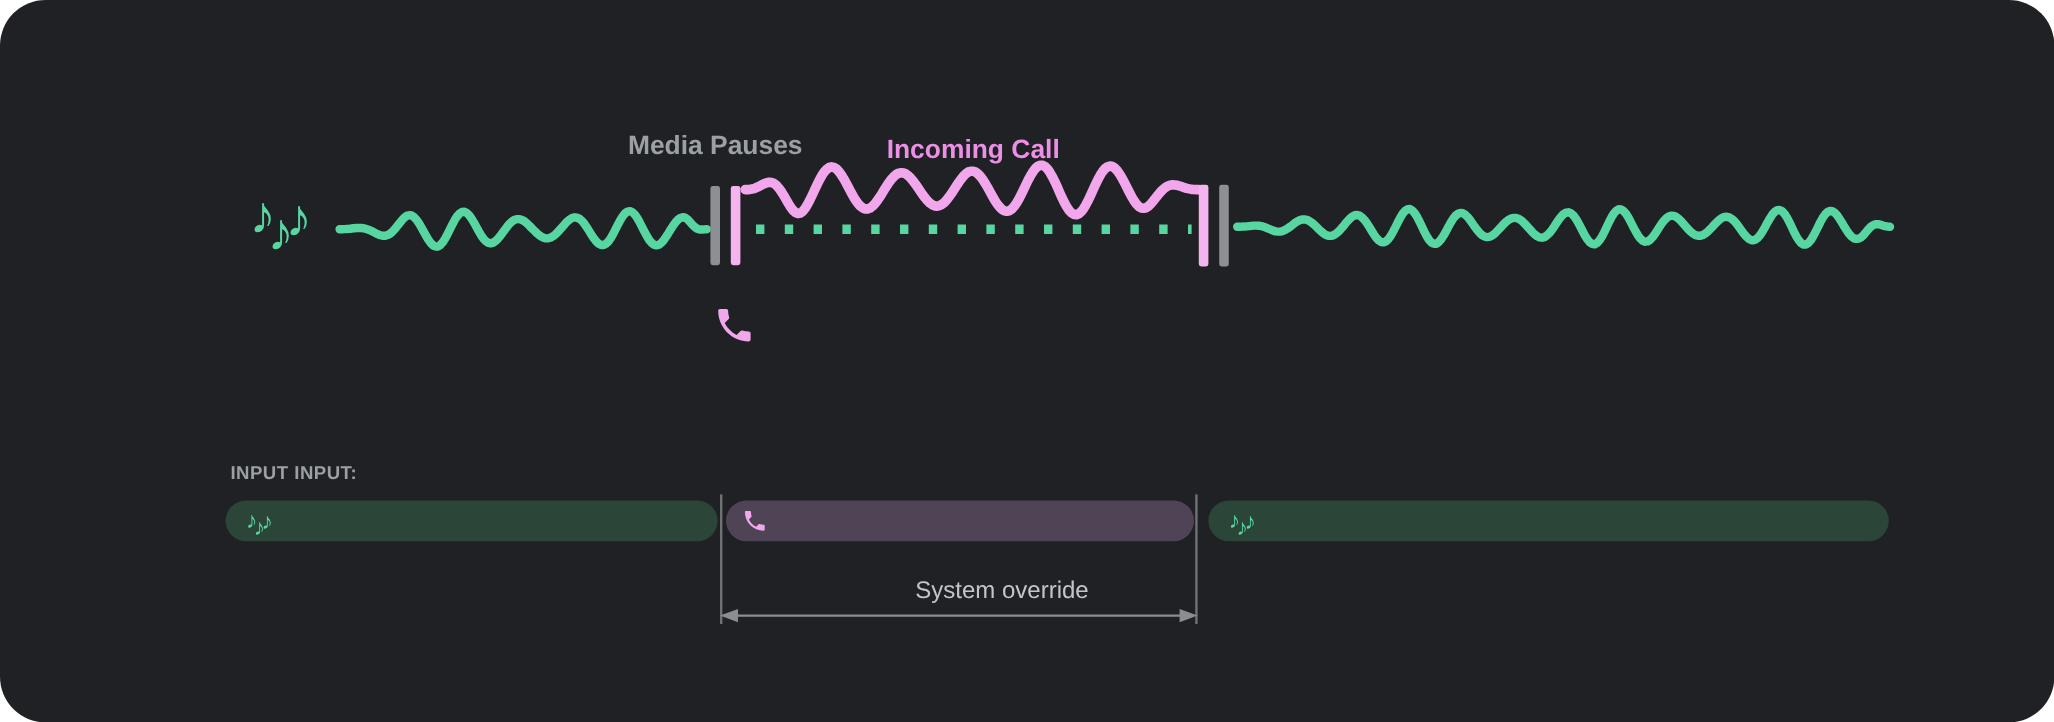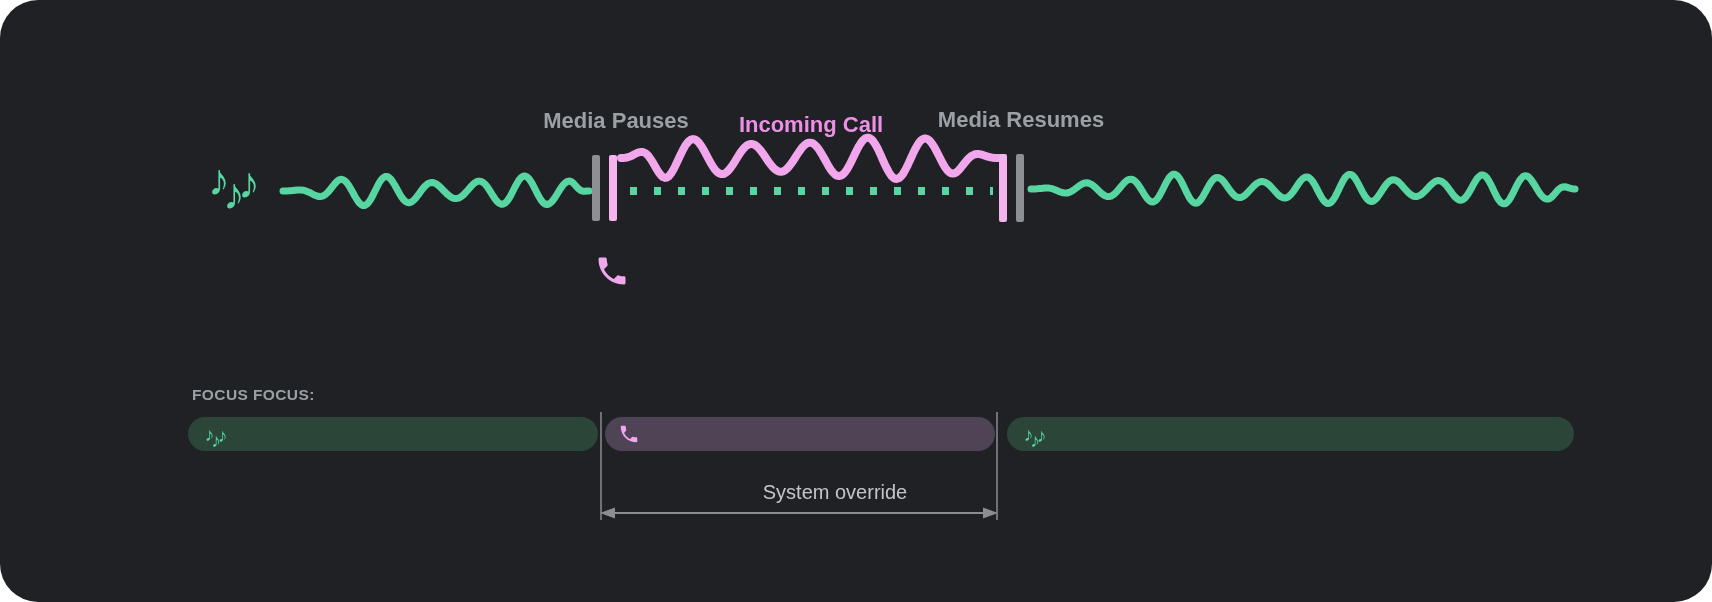--- a/index.html
+++ b/index.html
@@ -65,35 +65,34 @@
     <line class="dotted" x1="630" x2="993" y1="191" y2="191"></line>
     <path class="wave wave-pink" d="M621.0 158.0L623.0 158.0L625.0 157.8L627.0 157.5L629.0 156.9L631.0 156.1L633.0 155.1L635.0 154.0L637.0 153.0L639.0 152.3L641.0 151.9L643.0 152.1L645.0 152.9L647.0 154.4L649.0 156.7L651.0 159.5L653.0 162.7L655.0 166.2L657.0 169.6L659.0 172.8L661.0 175.4L663.0 177.1L665.0 177.9L667.0 177.5L669.0 176.1L671.0 173.6L673.0 170.3L675.0 166.5L677.0 162.3L679.0 158.0L681.0 153.7L683.0 149.7L685.0 146.1L687.0 143.2L689.0 141.0L691.0 139.6L693.0 139.1L695.0 139.5L697.0 140.7L699.0 142.8L701.0 145.5L703.0 148.7L705.0 152.3L707.0 156.1L709.0 159.9L711.0 163.5L713.0 166.8L715.0 169.6L717.0 171.8L719.0 173.3L721.0 174.1L723.0 174.1L725.0 173.4L727.0 171.9L729.0 169.9L731.0 167.3L733.0 164.4L735.0 161.3L737.0 158.0L739.0 154.8L741.0 151.8L743.0 149.2L745.0 147.0L747.0 145.3L749.0 144.3L751.0 143.9L753.0 144.2L755.0 145.0L757.0 146.5L759.0 148.5L761.0 150.9L763.0 153.6L765.0 156.5L767.0 159.5L769.0 162.4L771.0 165.0L773.0 167.4L775.0 169.3L777.0 170.7L779.0 171.6L781.0 171.8L783.0 171.3L785.0 170.3L787.0 168.7L789.0 166.5L791.0 163.9L793.0 161.1L795.0 158.0L797.0 154.9L799.0 151.9L801.0 149.1L803.0 146.6L805.0 144.7L807.0 143.3L809.0 142.7L811.0 142.7L813.0 143.4L815.0 144.9L817.0 147.0L819.0 149.6L821.0 152.8L823.0 156.2L825.0 159.8L827.0 163.4L829.0 166.9L831.0 170.0L833.0 172.5L835.0 174.5L837.0 175.7L839.0 176.1L841.0 175.7L843.0 174.4L845.0 172.2L847.0 169.4L849.0 166.0L851.0 162.1L853.0 158.0L855.0 153.8L857.0 149.7L859.0 146.0L861.0 142.8L863.0 140.2L865.0 138.5L867.0 137.7L869.0 137.8L871.0 138.9L873.0 140.9L875.0 143.8L877.0 147.3L879.0 151.3L881.0 155.7L883.0 160.3L885.0 164.7L887.0 168.8L889.0 172.4L891.0 175.4L893.0 177.5L895.0 178.7L897.0 178.9L899.0 178.1L901.0 176.4L903.0 173.9L905.0 170.5L907.0 166.7L909.0 162.4L911.0 158.0L913.0 153.6L915.0 149.5L917.0 145.8L919.0 142.7L921.0 140.4L923.0 139.0L925.0 138.4L927.0 138.8L929.0 140.1L931.0 142.2L933.0 145.0L935.0 148.3L937.0 152.1L939.0 156.0L941.0 160.0L943.0 163.8L945.0 167.2L947.0 170.0L949.0 172.1L951.0 173.3L953.0 173.6L955.0 173.1L957.0 171.8L959.0 169.9L961.0 167.6L963.0 165.1L965.0 162.5L967.0 160.1L969.0 158.0L971.0 156.3L973.0 155.1L975.0 154.3L977.0 154.0L979.0 154.1L981.0 154.4L983.0 155.0L985.0 155.7L987.0 156.4L989.0 157.0L991.0 157.4L993.0 157.8L995.0 157.9L997.0 158.0L999.0 158.0" stroke-width="8"></path>
     <path class="wave wave-green" d="M1031.0 189.0L1033.0 189.0L1035.0 188.9L1037.0 188.8L1039.0 188.6L1041.0 188.4L1043.0 188.2L1045.0 188.0L1047.0 188.0L1049.0 188.1L1051.0 188.4L1053.0 189.0L1055.0 189.7L1057.0 190.6L1059.0 191.4L1061.0 192.2L1063.0 192.8L1065.0 193.0L1067.0 193.0L1069.0 192.5L1071.0 191.6L1073.0 190.4L1075.0 189.0L1077.0 187.5L1079.0 185.9L1081.0 184.6L1083.0 183.6L1085.0 182.9L1087.0 182.8L1089.0 183.2L1091.0 184.1L1093.0 185.4L1095.0 187.1L1097.0 189.0L1099.0 191.0L1101.0 192.9L1103.0 194.5L1105.0 195.8L1107.0 196.5L1109.0 196.6L1111.0 196.1L1113.0 195.0L1115.0 193.4L1117.0 191.3L1119.0 189.0L1121.0 186.5L1123.0 184.2L1125.0 182.1L1127.0 180.4L1129.0 179.4L1131.0 179.2L1133.0 179.7L1135.0 181.1L1137.0 183.2L1139.0 185.9L1141.0 189.0L1143.0 192.3L1145.0 195.5L1147.0 198.3L1149.0 200.4L1151.0 201.7L1153.0 201.9L1155.0 201.1L1157.0 199.3L1159.0 196.5L1161.0 192.9L1163.0 189.0L1165.0 185.0L1167.0 181.2L1169.0 177.9L1171.0 175.6L1173.0 174.3L1175.0 174.2L1177.0 175.4L1179.0 177.7L1181.0 180.9L1183.0 184.8L1185.0 189.0L1187.0 193.2L1189.0 197.0L1191.0 200.1L1193.0 202.2L1195.0 203.2L1197.0 203.1L1199.0 201.7L1201.0 199.4L1203.0 196.3L1205.0 192.8L1207.0 189.0L1209.0 185.4L1211.0 182.2L1213.0 179.7L1215.0 178.1L1217.0 177.4L1219.0 177.7L1221.0 178.9L1223.0 180.8L1225.0 183.3L1227.0 186.1L1229.0 189.0L1231.0 191.7L1233.0 194.1L1235.0 195.9L1237.0 197.1L1239.0 197.6L1241.0 197.4L1243.0 196.6L1245.0 195.2L1247.0 193.3L1249.0 191.2L1251.0 189.0L1253.0 186.8L1255.0 184.9L1257.0 183.3L1259.0 182.2L1261.0 181.6L1263.0 181.6L1265.0 182.1L1267.0 183.2L1269.0 184.8L1271.0 186.8L1273.0 189.0L1275.0 191.3L1277.0 193.5L1279.0 195.4L1281.0 196.9L1283.0 197.8L1285.0 198.1L1287.0 197.6L1289.0 196.3L1291.0 194.4L1293.0 191.9L1295.0 189.0L1297.0 186.0L1299.0 183.0L1301.0 180.4L1303.0 178.4L1305.0 177.2L1307.0 176.9L1309.0 177.6L1311.0 179.3L1313.0 181.9L1315.0 185.2L1317.0 189.0L1319.0 192.9L1321.0 196.6L1323.0 199.7L1325.0 202.1L1327.0 203.4L1329.0 203.5L1331.0 202.4L1333.0 200.2L1335.0 197.1L1337.0 193.2L1339.0 189.0L1341.0 184.8L1343.0 180.9L1345.0 177.7L1347.0 175.5L1349.0 174.4L1351.0 174.5L1353.0 175.8L1355.0 178.1L1357.0 181.3L1359.0 185.1L1361.0 189.0L1363.0 192.8L1365.0 196.2L1367.0 198.9L1369.0 200.7L1371.0 201.4L1373.0 201.2L1375.0 199.9L1377.0 197.8L1379.0 195.2L1381.0 192.1L1383.0 189.0L1385.0 186.0L1387.0 183.5L1389.0 181.5L1391.0 180.2L1393.0 179.7L1395.0 179.9L1397.0 180.9L1399.0 182.4L1401.0 184.4L1403.0 186.7L1405.0 189.0L1407.0 191.2L1409.0 193.2L1411.0 194.8L1413.0 196.0L1415.0 196.5L1417.0 196.5L1419.0 195.8L1421.0 194.7L1423.0 193.1L1425.0 191.1L1427.0 189.0L1429.0 186.8L1431.0 184.8L1433.0 183.0L1435.0 181.6L1437.0 180.8L1439.0 180.6L1441.0 181.1L1443.0 182.3L1445.0 184.0L1447.0 186.3L1449.0 189.0L1451.0 191.8L1453.0 194.5L1455.0 196.9L1457.0 198.8L1459.0 200.0L1461.0 200.3L1463.0 199.6L1465.0 198.0L1467.0 195.6L1469.0 192.5L1471.0 189.0L1473.0 185.3L1475.0 181.8L1477.0 178.7L1479.0 176.5L1481.0 175.1L1483.0 175.0L1485.0 175.9L1487.0 178.0L1489.0 181.1L1491.0 184.8L1493.0 189.0L1495.0 193.2L1497.0 197.1L1499.0 200.3L1501.0 202.6L1503.0 203.8L1505.0 203.8L1507.0 202.5L1509.0 200.2L1511.0 196.9L1513.0 193.1L1515.0 189.0L1517.0 185.0L1519.0 181.4L1521.0 178.6L1523.0 176.6L1525.0 175.8L1527.0 176.0L1529.0 177.3L1531.0 179.5L1533.0 182.4L1535.0 185.6L1537.0 189.0L1539.0 192.2L1541.0 195.0L1543.0 197.2L1545.0 198.6L1547.0 199.1L1549.0 198.9L1551.0 197.8L1553.0 195.8L1555.0 193.4L1557.0 191.0L1559.0 189.0L1561.0 187.6L1563.0 186.9L1565.0 186.8L1567.0 187.2L1569.0 187.9L1571.0 188.5L1573.0 188.9L1575.0 189.0" stroke-width="7"></path>
 
     <rect class="marker-gray" x="592" y="155" width="8" height="66" rx="2"></rect>
     <rect class="marker-pink" x="609" y="155" width="8" height="66" rx="2"></rect>
     <rect class="marker-pink" x="999" y="154" width="8" height="68" rx="2"></rect>
     <rect class="marker-gray" x="1016" y="154" width="8" height="68" rx="2"></rect>
   </svg>
 
-  <div class="lbl lbl-gray" style="left:596px;top:121px;margin-left:20px;">Media Pauses</div>
+  <div class="lbl lbl-gray" style="left:596px;top:121px;">Media Pauses</div>
   <div class="lbl lbl-pink" style="left:811px;top:97px;margin-top:28px;">Incoming Call</div>
-  <div class="lbl lbl-gray" style="left:1021px;top:120px;">Media Resumes</div>
 
   <div class="notes notes-abs notes-lg">
     <span class="n1">♪</span>
     <span class="n2">♪</span>
     <span class="n3">♪</span>
   </div>
 
   <svg class="phone-top" width="36" height="36" viewBox="0 0 24 24">
     <path class="phone-fill" d="M6.62 10.79c1.44 2.83 3.76 5.14 6.59 6.59l2.2-2.2c.27-.27.67-.36 1.02-.24 1.12.37 2.33.57 3.57.57.55 0 1 .45 1 1V20c0 .55-.45 1-1 1-9.39 0-17-7.61-17-17 0-.55.45-1 1-1h3.5c.55 0 1 .45 1 1 0 1.25.2 2.45.57 3.57.11.35.03.74-.24 1.02l-2.2 2.2z"></path>
   </svg>
 
-  <div class="focus-title">FOCUS FOCUS:</div>
+  <div class="focus-title">INPUT INPUT:</div>
 
   <div class="bar bar-media bar1">
     <div class="notes notes-sm">
       <span class="n1">♪</span>
       <span class="n2">♪</span>
       <span class="n3">♪</span>
     </div>
   </div>
 
   <div class="bar bar-call bar2">

